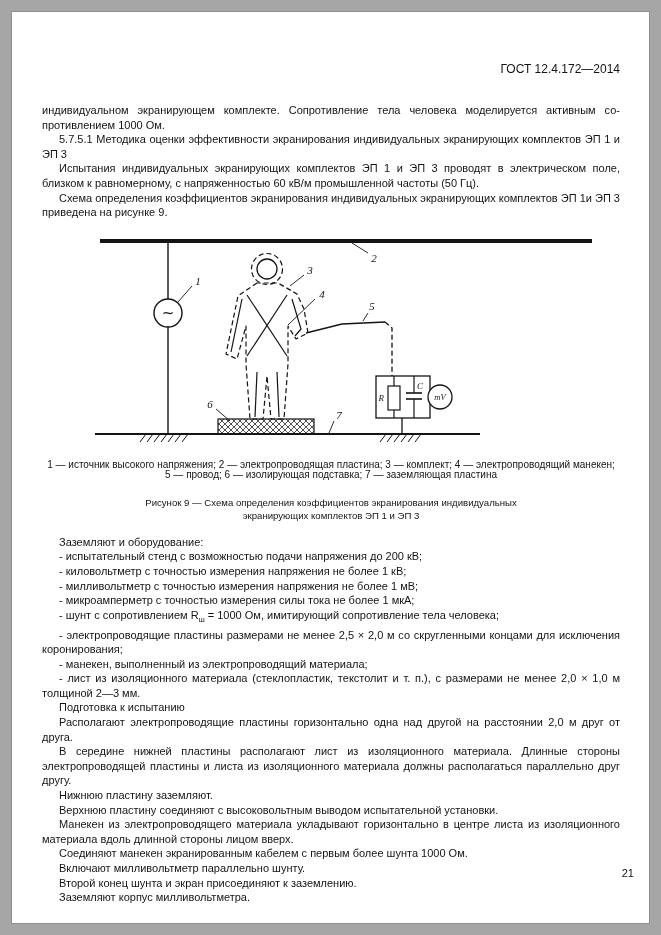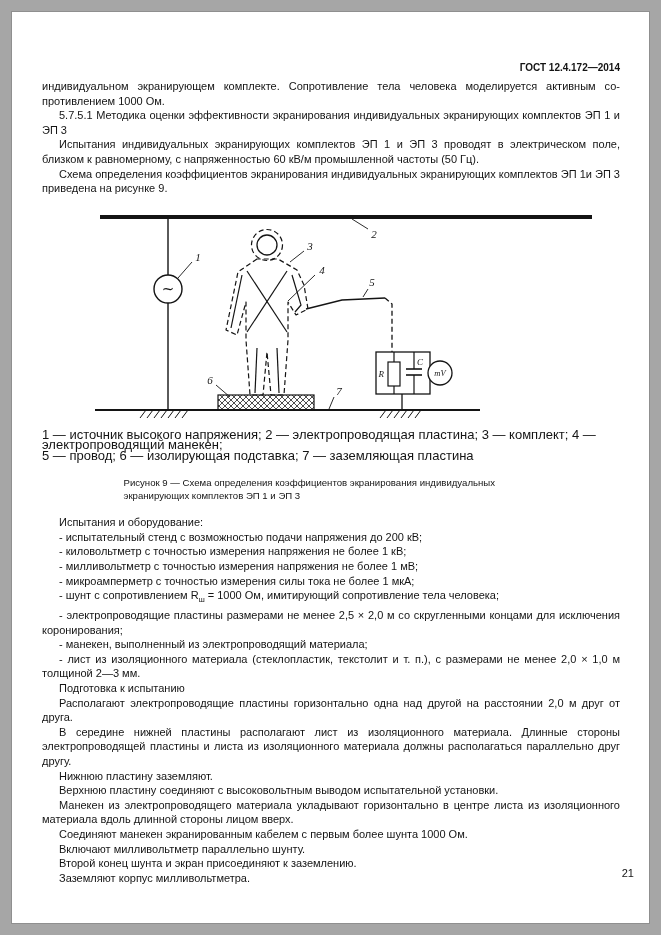--- a/index.html
+++ b/index.html
@@ -3,32 +3,32 @@
 <meta charset="utf-8">
 <style>
   * { margin:0; padding:0; box-sizing:border-box; }
   html,body { width:661px; height:935px; overflow:hidden; }
   body { background:#a6a6a6; font-family:"Liberation Sans", sans-serif; }
   .page {
     position:absolute; left:12px; top:12px; width:637px; height:911px;
     background:#ffffff; outline:1px solid #8f8f8f;
     padding:50px 29px 0 30px; color:#141414;
   }
-  .doc-header { text-align:right; font-weight:bold; font-size:10px; margin-bottom:6px; }
+  .doc-header { text-align:right; font-weight:normal; font-size:12px; margin-bottom:27px; }
   p.body-line {
     font-size:11px; line-height:14.6px; text-align:justify;
     text-indent:17px; color:#141414;
   }
   p.flush { text-indent:0; }
   sub { font-size:7.5px; }
   .figure { display:block; margin-top:9px; }
-  .fig-legend { margin-top:3px; font-size:13px; line-height:10.5px; text-align:left; color:#141414; }
+  .fig-legend { margin-top:9px; font-size:10px; line-height:10.5px; text-align:center; color:#141414; }
   .fig-caption {
     margin:15px auto 13px auto; max-width:415px;
-    font-size:9.6px; line-height:13px; color:#141414;
+    font-size:9.6px; line-height:13px; text-align:center; color:#141414;
   }
   .page-number { position:absolute; right:15px; bottom:44px; font-size:11px; }
   svg text.callout { font-family:"Liberation Serif", serif; font-style:italic; font-size:11px; fill:#141414; }
   svg text.symb { font-family:"Liberation Serif", serif; font-style:italic; font-size:9px; fill:#141414; }
   svg text.src { font-family:"DejaVu Sans", sans-serif; font-size:15px; fill:#141414; }
   svg text.mv { font-family:"Liberation Serif", serif; font-style:italic; font-size:8.5px; fill:#141414; }
 </style>
 </head>
 <body>
 
@@ -140,21 +140,21 @@
     </svg>
 
     <div class="fig-legend">
       <div>1 — источник высокого напряжения; 2 — электропроводящая пластина; 3 — комплект; 4 — электропроводящий манекен;</div>
       <div>5 — провод; 6 — изолирующая подставка; 7 — заземляющая пластина</div>
     </div>
 
     <figcaption class="fig-caption">Рисунок 9 — Схема определения коэффициентов экранирования индивидуальных экранирующих комплектов ЭП 1 и ЭП 3</figcaption>
   </figure>
 
-  <p class="body-line">Испытания и оборудование:</p>
+  <p class="body-line">Заземляют и оборудование:</p>
   <p class="body-line">- испытательный стенд с возможностью подачи напряжения до 200 кВ;</p>
   <p class="body-line">- киловольтметр с точностью измерения напряжения не более 1 кВ;</p>
   <p class="body-line">- милливольтметр с точностью измерения напряжения не более 1 мВ;</p>
   <p class="body-line">- микроамперметр с точностью измерения силы тока не более 1 мкА;</p>
   <p class="body-line"><span>- шунт с сопротивлением R</span><sub>ш</sub><span> = 1000 Ом, имитирующий сопротивление тела человека;</span></p>
   <p class="body-line">- электропроводящие пластины размерами не менее 2,5 × 2,0 м со скругленными концами для исключения коронирования;</p>
   <p class="body-line">- манекен, выполненный из электропроводящий материала;</p>
   <p class="body-line">- лист из изоляционного материала (стеклопластик, текстолит и т. п.), с размерами не менее 2,0 × 1,0 м толщиной 2—3 мм.</p>
 
   <p class="body-line">Подготовка к испытанию</p>

